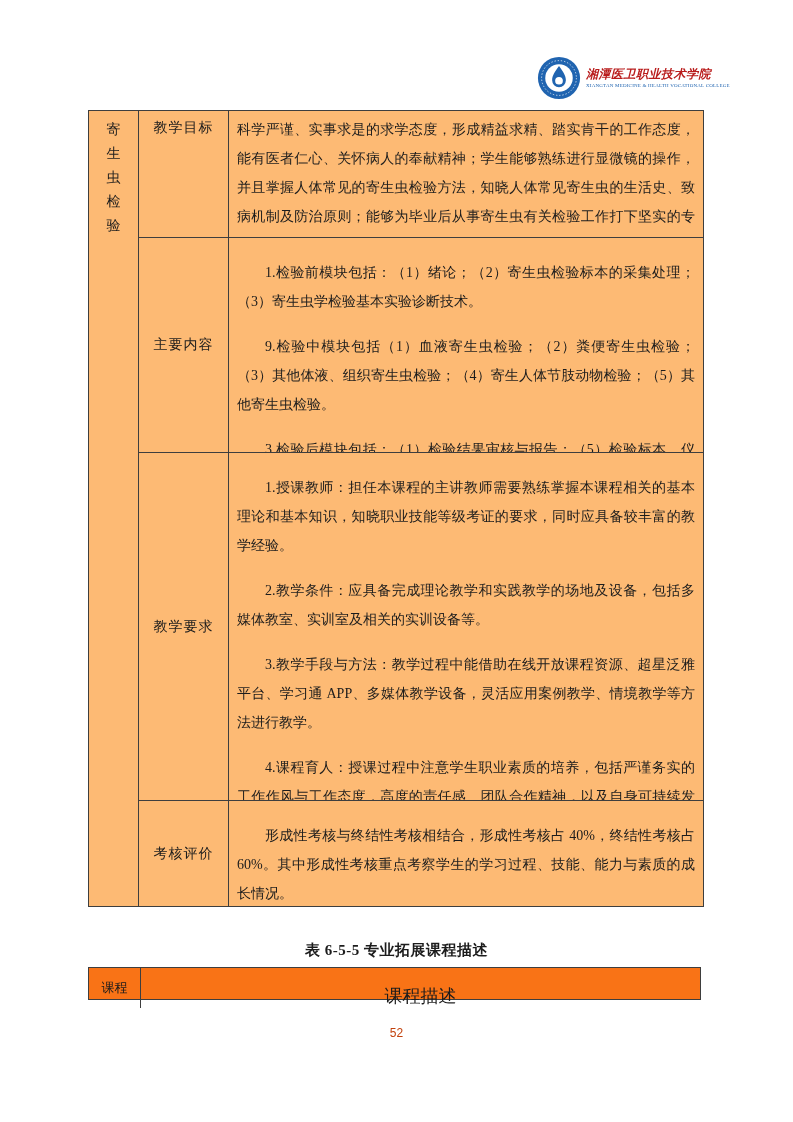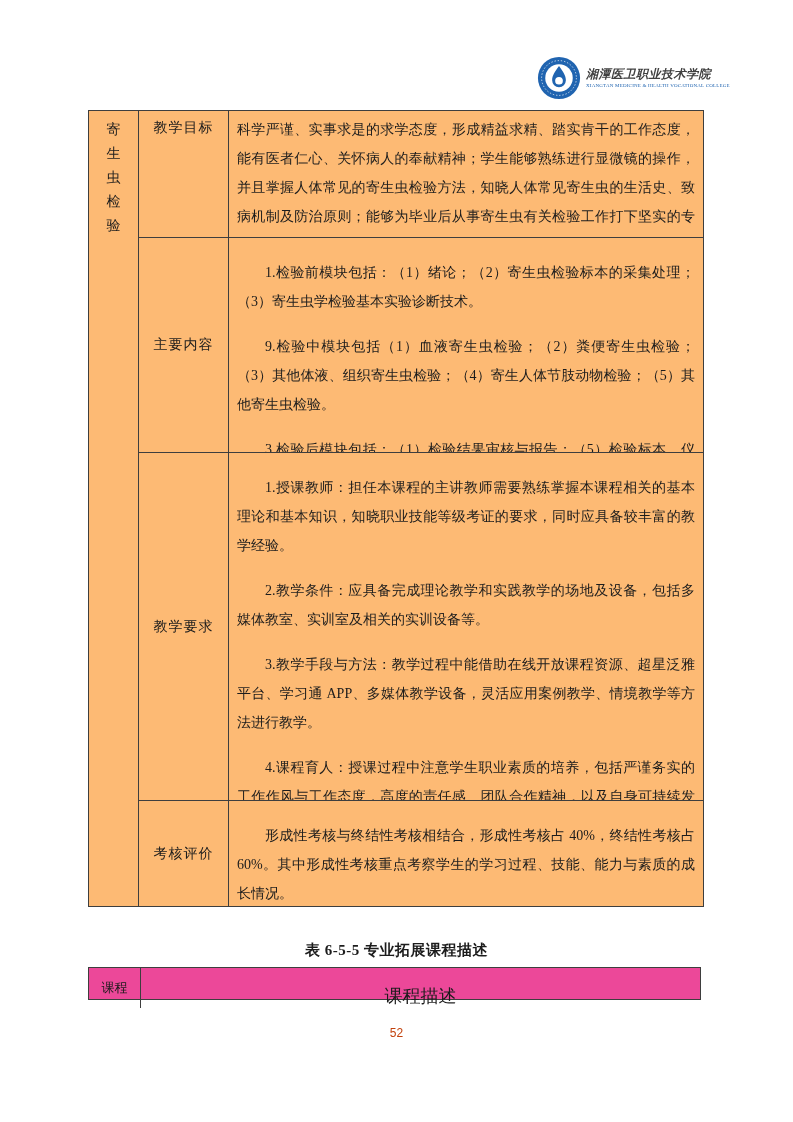--- a/index.html
+++ b/index.html
@@ -22,21 +22,21 @@
     top: 56px;
     display: flex;
     align-items: center;
     gap: 5px;
   }
   .logo-text { display: flex; flex-direction: column; justify-content: center; }
   .logo-zh {
     font-size: 12px;
     font-weight: bold;
     font-style: italic;
-    color: #404040;
+    color: #b91c1c;
     letter-spacing: 0.5px;
     line-height: 15px;
     white-space: nowrap;
   }
   .logo-en {
     font-size: 5px;
     color: #2064b0;
     letter-spacing: 0.2px;
     line-height: 7px;
     white-space: nowrap;
@@ -108,21 +108,21 @@
   }
   .t2 {
     position: absolute;
     left: 88px;
     top: 967px;
     width: 613px;
     height: 33px;
     display: grid;
     grid-template-columns: 52px 1fr;
     border: 1px solid #3e3e3e;
-    background: #ec4899;
+    background: #f97316;
   }
   .t2-c1 {
     border-right: 1px solid #3e3e3e;
     display: flex;
     align-items: center;
     justify-content: center;
     font-size: 13px;
   }
   .t2-c2 {
     display: flex;

